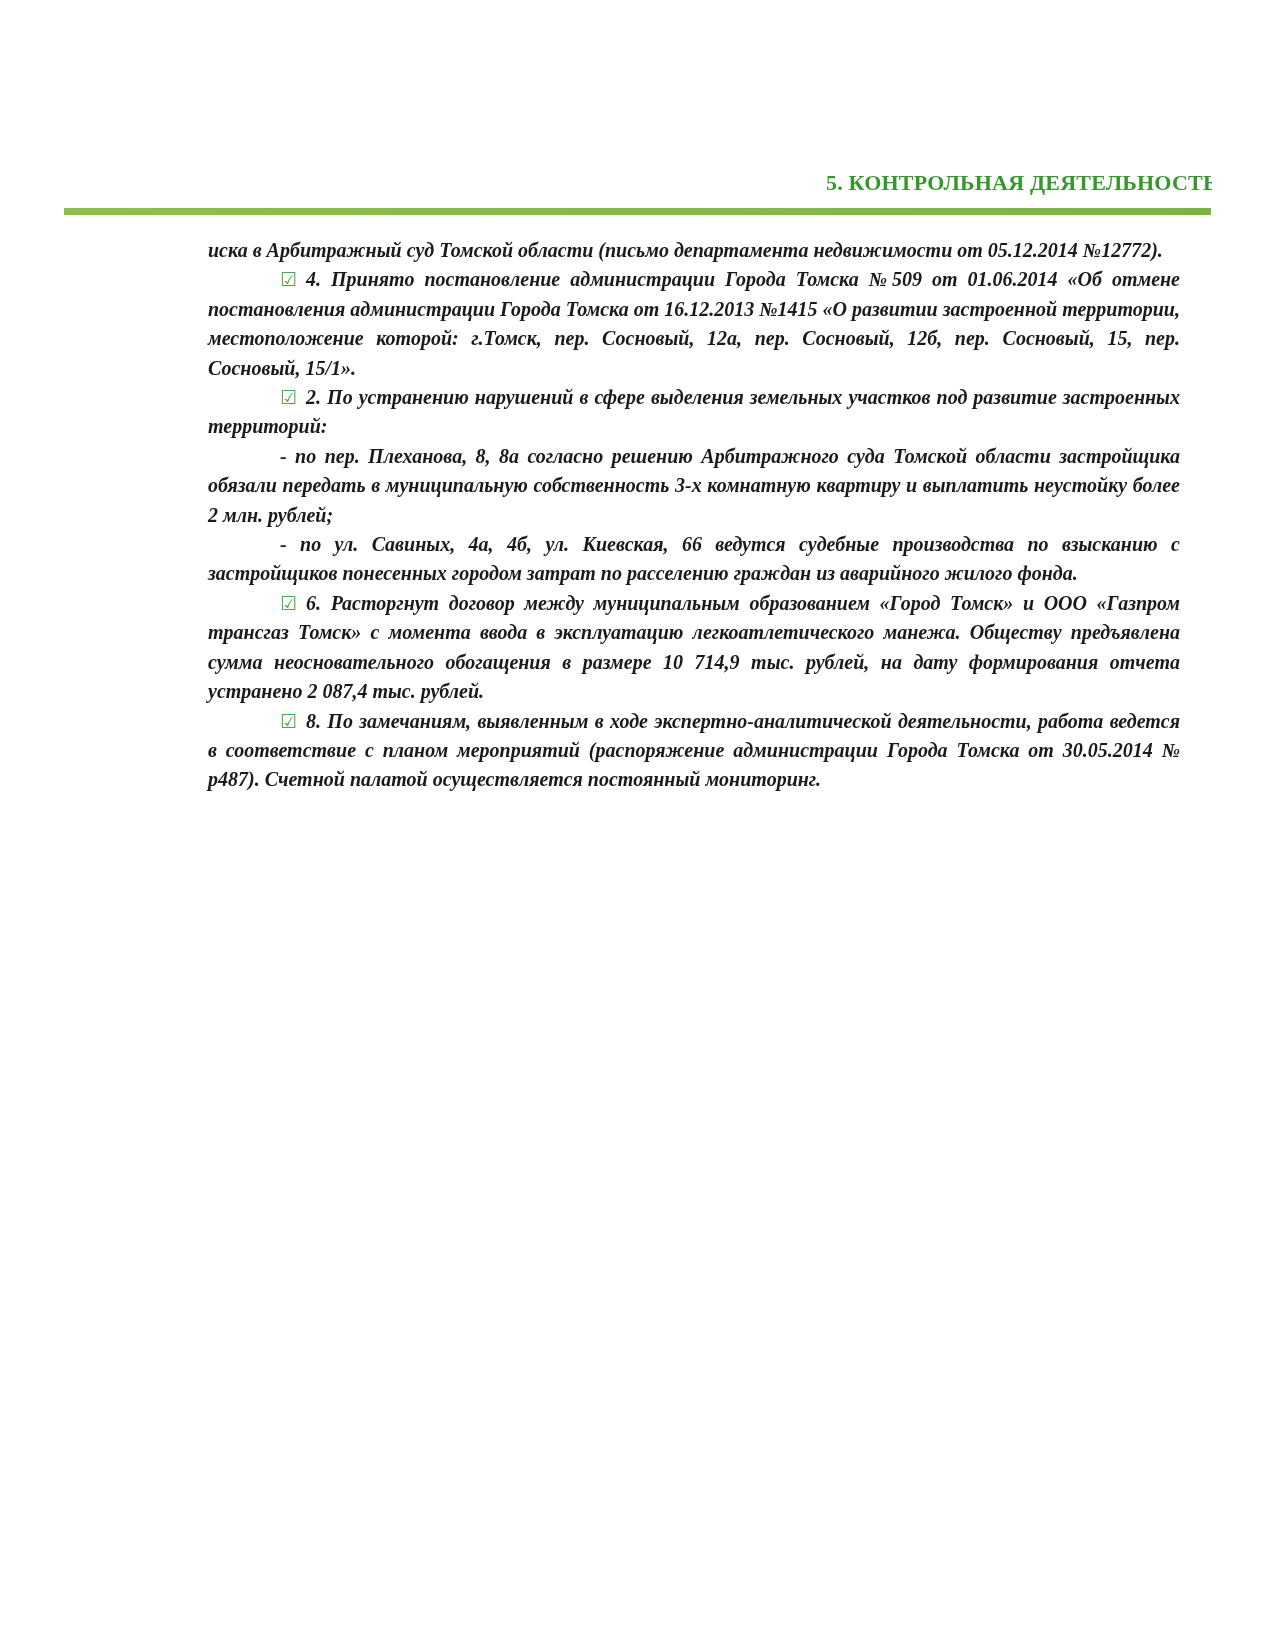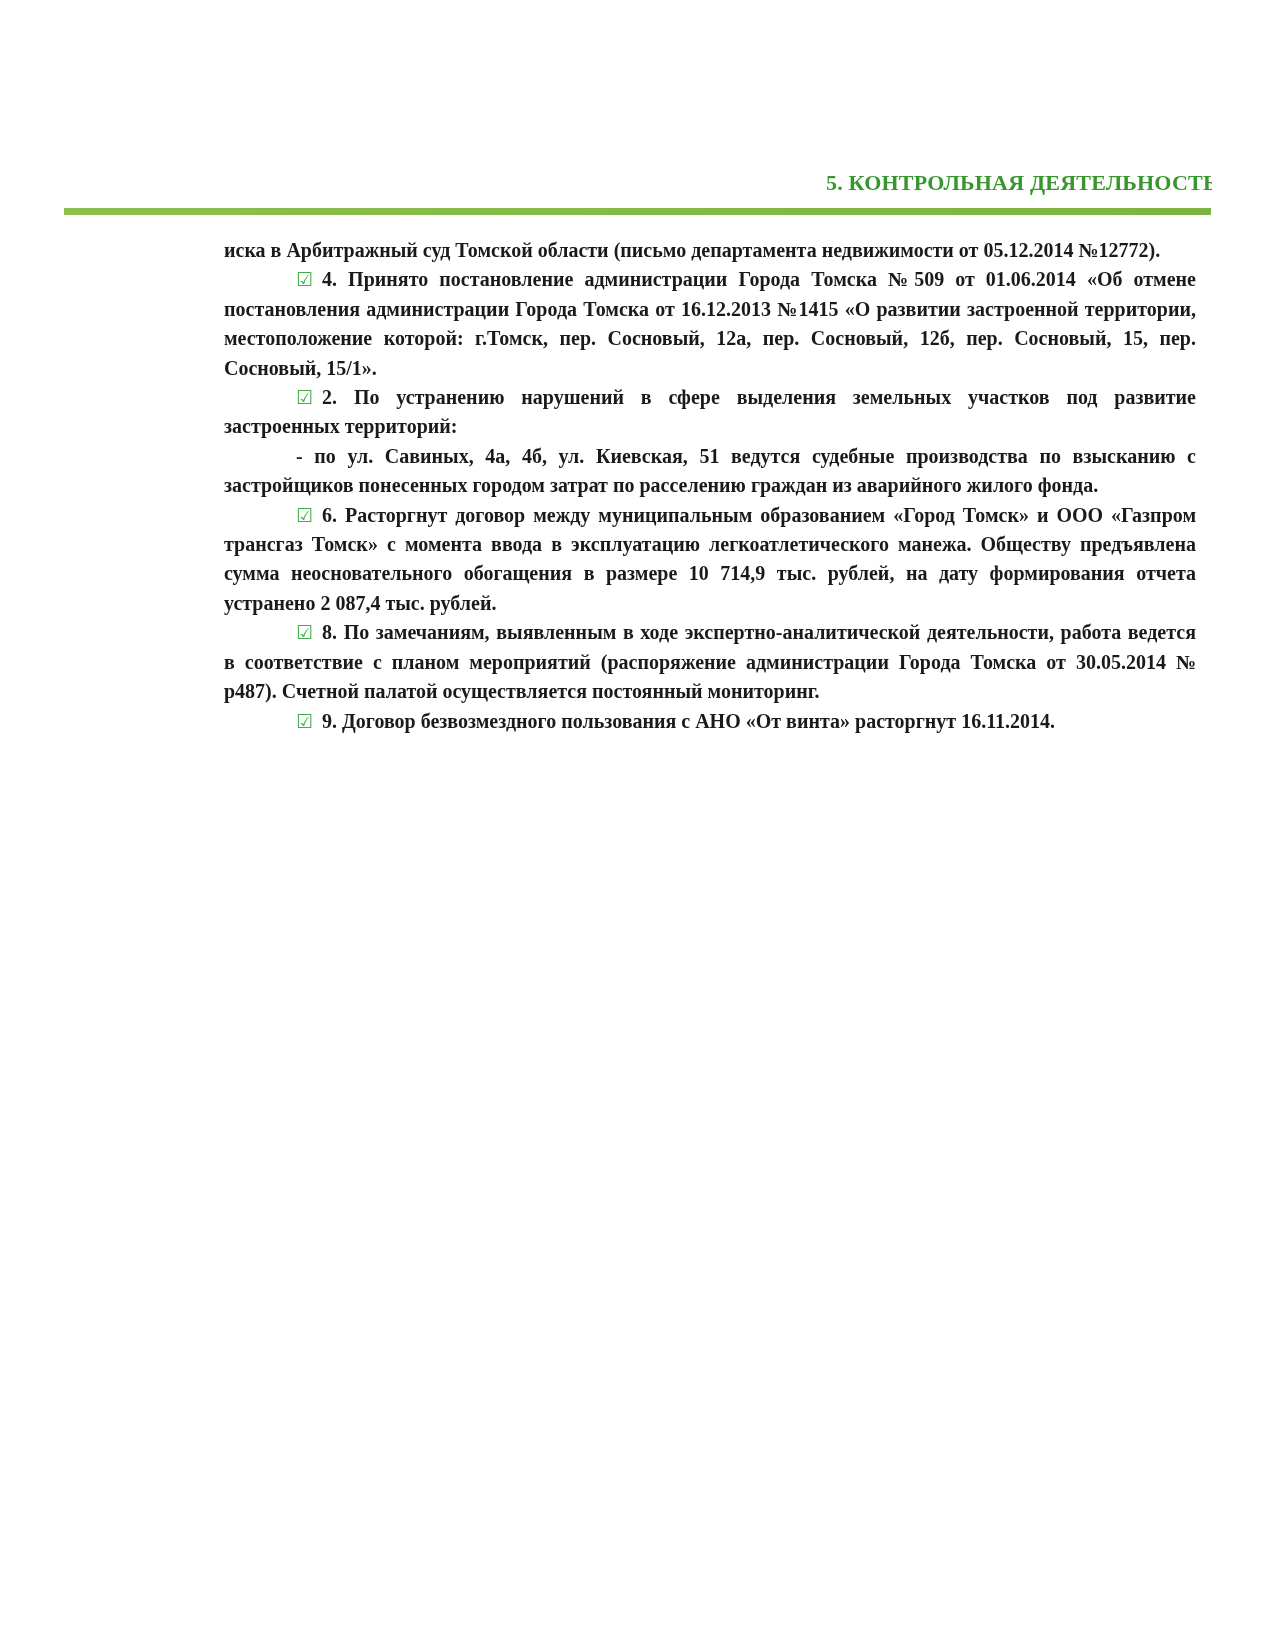--- a/index.html
+++ b/index.html
@@ -36,28 +36,29 @@
   .header-rule {
     position: absolute;
     left: 64px;
     top: 208px;
     width: 1147px;
     height: 7px;
     background: linear-gradient(to right, #8dc04a, var(--rule-green));
   }
   .doc-body {
     position: absolute;
-    left: 224px;
+    left: 208px;
     top: 236px;
     width: 972px;
     color: var(--text-color);
     font-size: 20px;
     font-weight: bold;
     line-height: 29.4px;
     text-align: justify;
+    font-style: italic;
   }
   .para { margin: 0; }
   .para.indent { text-indent: 72px; }
   .checkbox {
     color: var(--checkbox-green);
     font-family: "DejaVu Sans", sans-serif;
     font-size: 19px;
     font-weight: normal;
     margin-right: 9px;
   }
@@ -67,18 +68,18 @@
 
 <div class="page">
   <div class="header-band">
     <span class="header-title">5. КОНТРОЛЬНАЯ ДЕЯТЕЛЬНОСТЬ</span>
   </div>
   <div class="header-rule"></div>
   <div class="doc-body">
       <p class="para"><span>иска в Арбитражный суд Томской области (письмо департамента недвижимости от 05.12.2014 №12772).</span></p>
       <p class="para indent"><span class="checkbox">☑</span><span>4. Принято постановление администрации Города Томска №509 от 01.06.2014 «Об отмене постановления администрации Города Томска от 16.12.2013 №1415 «О развитии застроенной территории, местоположение которой: г.Томск, пер. Сосновый, 12а, пер. Сосновый, 12б, пер. Сосновый, 15, пер. Сосновый, 15/1».</span></p>
       <p class="para indent"><span class="checkbox">☑</span><span>2. По устранению нарушений в сфере выделения земельных участков под развитие застроенных территорий:</span></p>
-      <p class="para indent"><span>- по ул. Савиных, 4а, 4б, ул. Киевская, 51 ведутся судебные производства по взысканию с застройщиков понесенных городом затрат по расселению граждан из аварийного жилого фонда.</span></p>
+      <p class="para indent"><span>- по пер. Плеханова, 8, 8а согласно решению Арбитражного суда Томской области застройщика обязали передать в муниципальную собственность 3-х комнатную квартиру и выплатить неустойку более 2 млн. рублей;</span></p>
+      <p class="para indent"><span>- по ул. Савиных, 4а, 4б, ул. Киевская, 66 ведутся судебные производства по взысканию с застройщиков понесенных городом затрат по расселению граждан из аварийного жилого фонда.</span></p>
       <p class="para indent"><span class="checkbox">☑</span><span>6. Расторгнут договор между муниципальным образованием «Город Томск» и ООО «Газпром трансгаз Томск» с момента ввода в эксплуатацию легкоатлетического манежа. Обществу предъявлена сумма неосновательного обогащения в размере 10 714,9 тыс. рублей, на дату формирования отчета устранено 2 087,4 тыс. рублей.</span></p>
       <p class="para indent"><span class="checkbox">☑</span><span>8. По замечаниям, выявленным в ходе экспертно-аналитической деятельности, работа ведется в соответствие с планом мероприятий (распоряжение администрации Города Томска от 30.05.2014 № р487). Счетной палатой осуществляется постоянный мониторинг.</span></p>
-      <p class="para indent"><span class="checkbox">☑</span><span>9. Договор безвозмездного пользования с АНО «От винта» расторгнут 16.11.2014.</span></p>
     </div>
 </div>
 
 </body></html>

